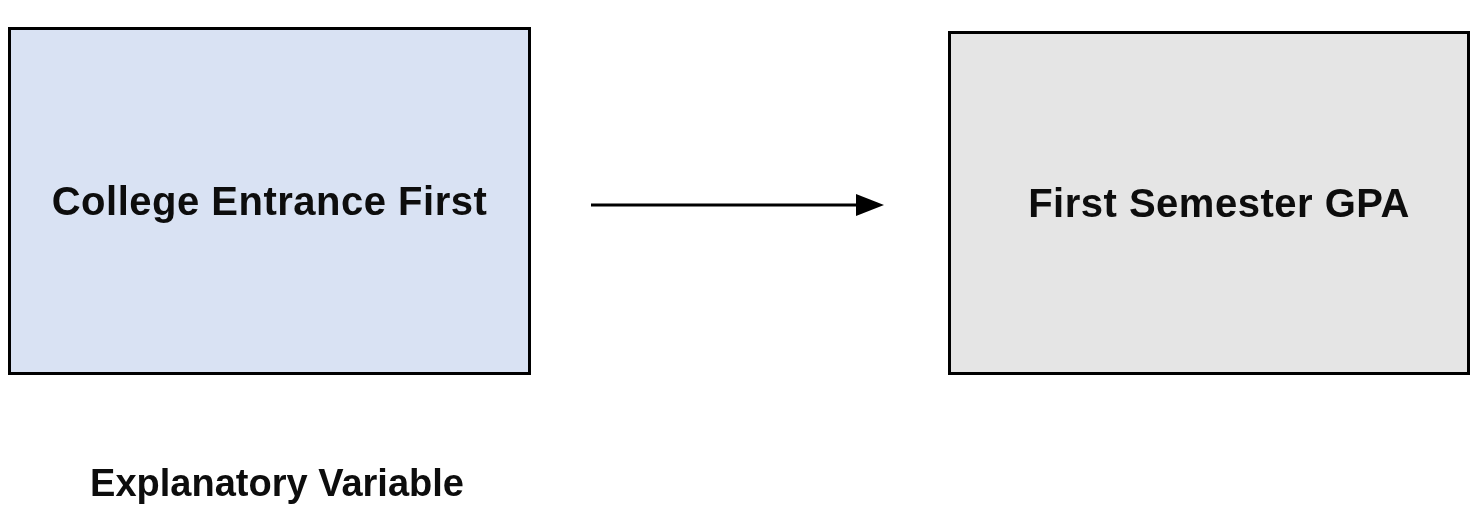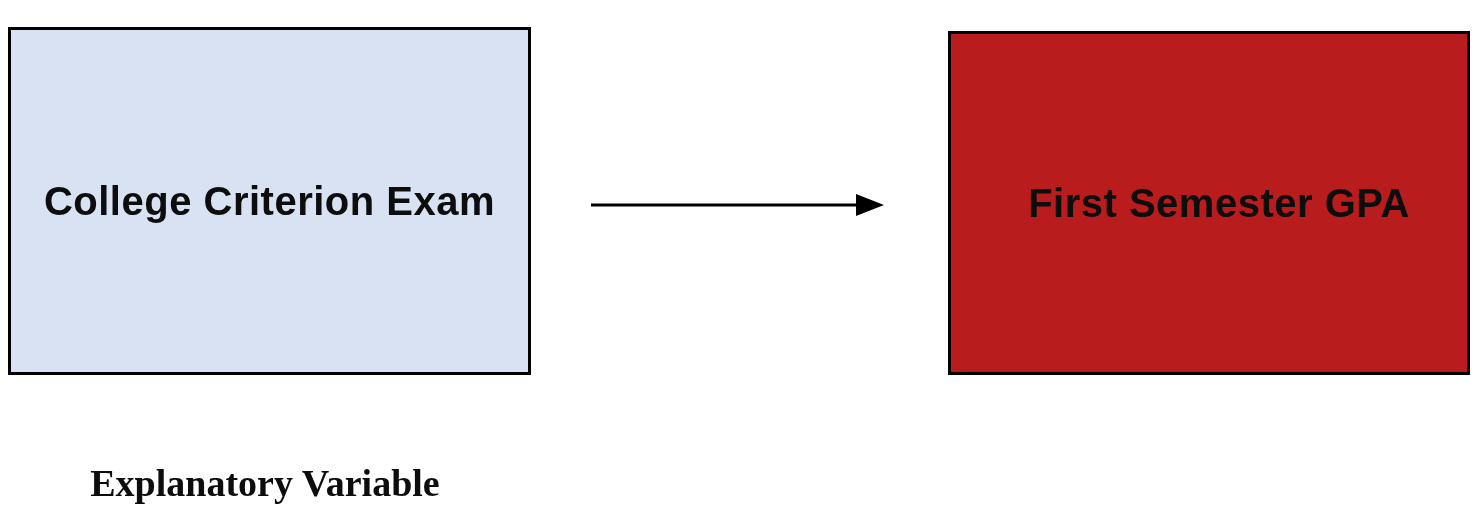--- a/index.html
+++ b/index.html
@@ -53,39 +53,39 @@
   .caption {
     position: absolute;
     width: 530px;
     top: 463px;
     text-align: center;
     font-size: 38px;
     font-weight: bold;
     color: #0d0d0d;
     line-height: 1.1;
   }
-  .caption-left { left: 0px; font-family: Liberation Serif, serif; }
+  .caption-left { left: 12px; }
   .caption-right { left: 946px; }
 </style>
 </head>
 <body>
 
 <div class="canvas">
 
   <div class="var-box box-left" style="background-color: rgb(217, 226, 243);">
-    <span class="box-label">College Criterion Exam</span>
+    <span class="box-label">College Entrance First</span>
   </div>
 
   <div class="arrow-wrap">
     <svg width="300" height="32" viewBox="0 0 300 32">
       <line x1="3" y1="16" x2="270" y2="16" stroke="#000000" stroke-width="3"></line>
       <polygon points="268,5 296,16 268,27" fill="#000000"></polygon>
     </svg>
   </div>
 
-  <div class="var-box box-right" style="background-color: #b91c1c; padding-left: 20px;">
+  <div class="var-box box-right" style="background-color: #e5e5e5; padding-left: 20px;">
     <span class="box-label">First Semester GPA</span>
   </div>
 
   <div class="caption caption-left">Explanatory Variable</div>
 
 
 </div>
 
 </body></html>

